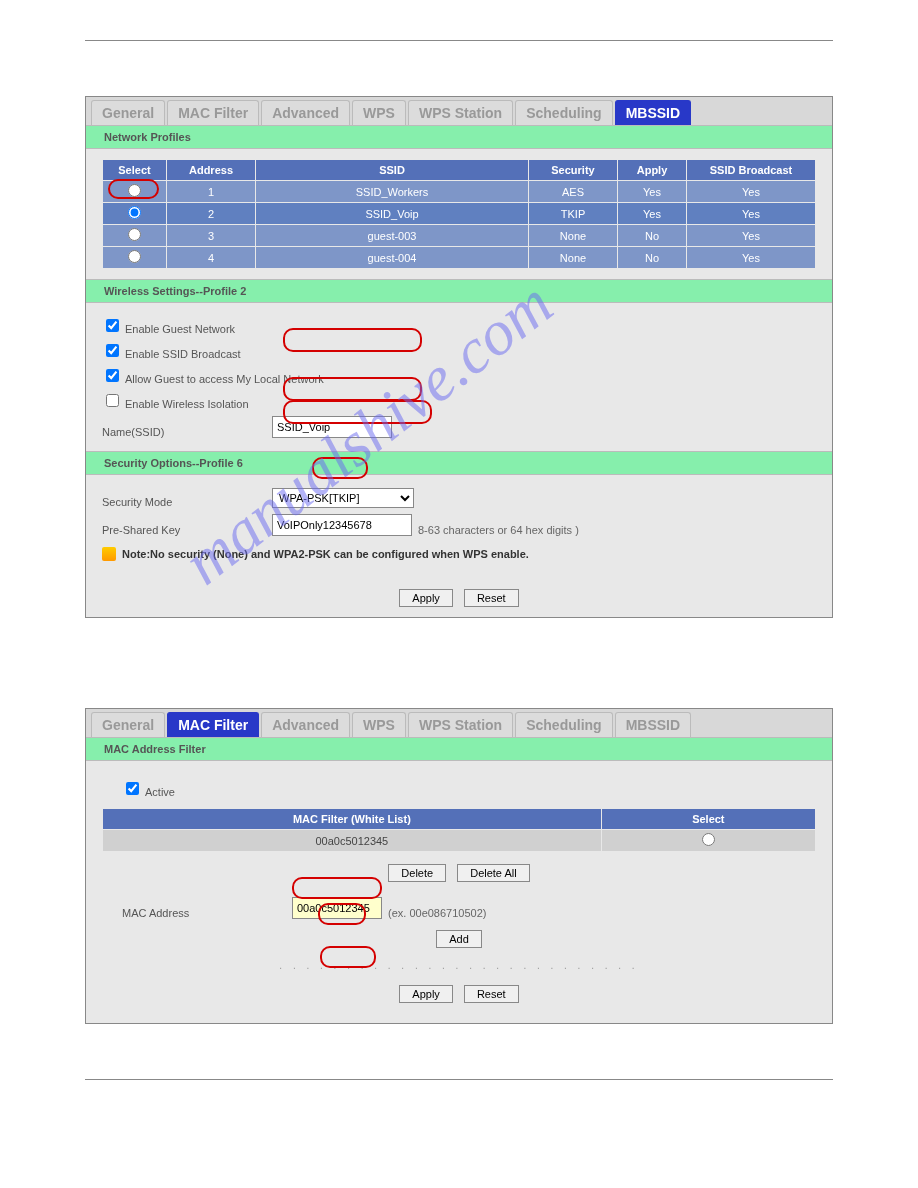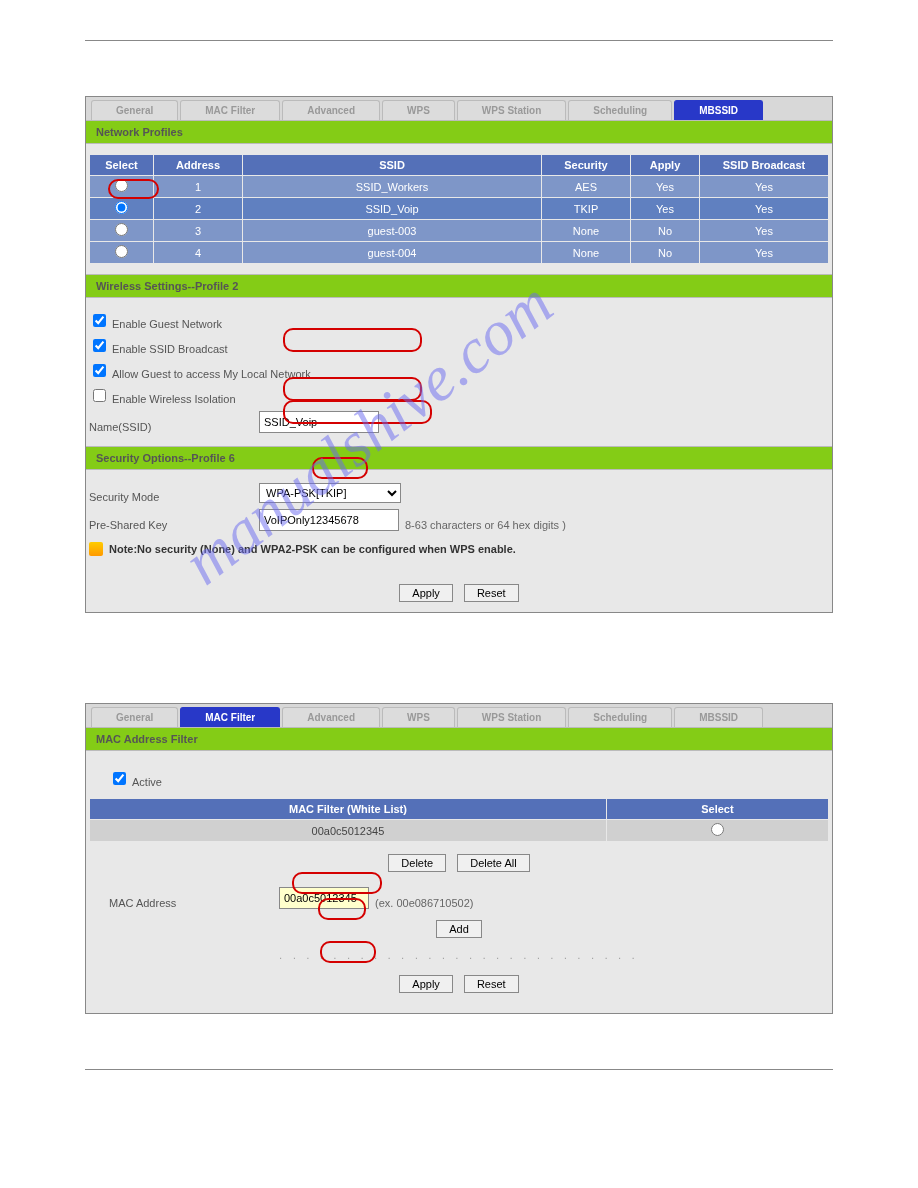--- a/index.html
+++ b/index.html
@@ -1,24 +1,24 @@
 <!DOCTYPE html>
 <html><head>
 <meta charset="utf-8">
 <style>
 body{margin:0;background:#fff;font-family:Verdana,Arial,sans-serif;font-size:11px;color:#333;width:918px}
 .page{padding:40px 85px}
 hr.rule{border:none;border-top:1px solid #888;margin:0 0 55px 0}
 hr.rule2{border:none;border-top:1px solid #888;margin:55px 0 0 0}
 .panel{border:1px solid #888;background:#e8e8e8;position:relative}
 .tabs{display:flex;background:#d8d8d8;padding:3px 5px 0 5px;gap:2px}
-.tab{padding:4px 24px;font-size:10px;font-weight:bold;color:#999;background:#dcdcdc;border:1px solid #bbb;border-bottom:none;border-radius:3px 3px 0 0;cursor:pointer}
+.tab{padding:4px 10px;font-size:14px;font-weight:bold;color:#999;background:#dcdcdc;border:1px solid #bbb;border-bottom:none;border-radius:3px 3px 0 0;cursor:pointer}
 .tab.active{background:#2838c8;color:#fff;border-color:#2838c8}
-.section-hdr{background:#84cc16;padding:5px 10px;font-weight:bold;color:#555;border-top:1px solid #bbb;border-bottom:1px solid #bbb}
-.content{padding:10px 3px;background:#e8e8e8}
+.section-hdr{background:#86efac;padding:5px 18px;font-weight:bold;color:#555;border-top:1px solid #bbb;border-bottom:1px solid #bbb}
+.content{padding:10px 16px;background:#e8e8e8}
 .np-table{width:100%;border-collapse:separate;border-spacing:1px}
 .np-table th{background:#5470b8;color:#fff;font-weight:bold;padding:4px;font-size:11px;text-align:center}
 .np-table td{background:#7e96c8;color:#fff;padding:3px;text-align:center;font-size:11px}
 .np-table tr.sel td{background:#6080c0}
 input[type=radio]{margin:0}
 .frow{display:flex;align-items:flex-end;padding:3px 0}
 .frow label{color:#555}
 .cb{margin-right:6px}
 .flabel{width:170px;color:#555}
 .txt{border:1px solid #888;background:#fff;font-size:11px;padding:2px 4px;height:16px}

